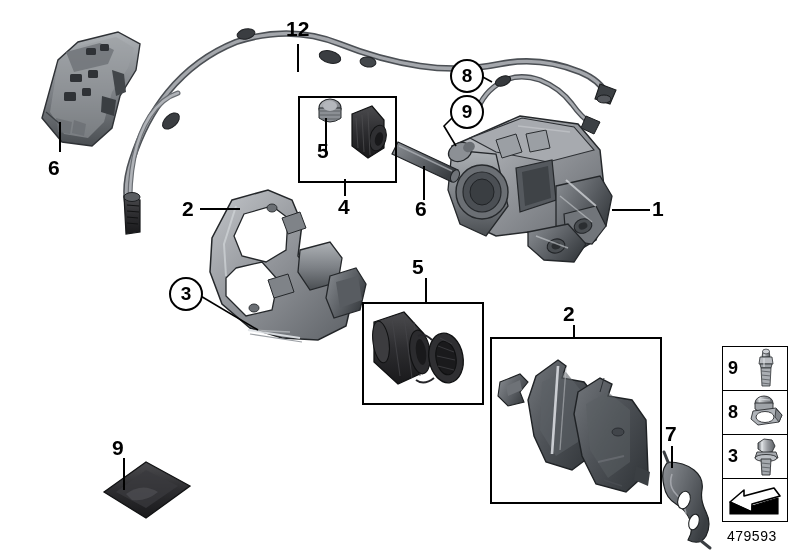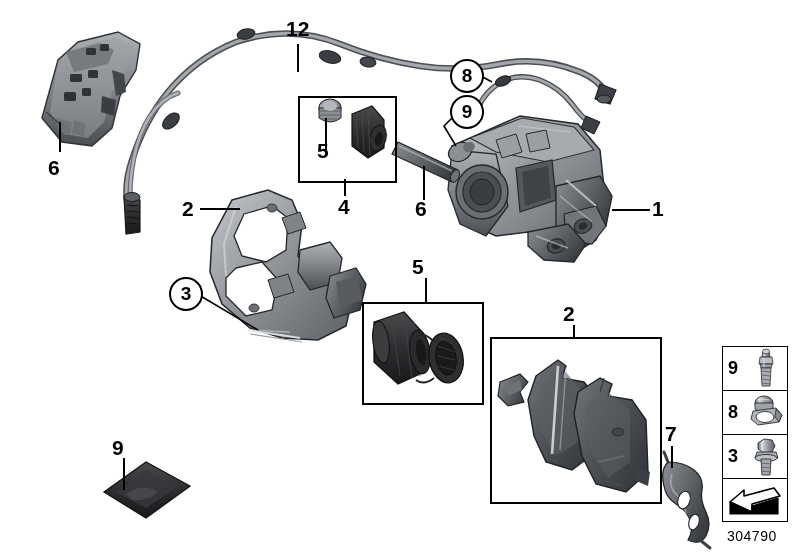--- a/index.html
+++ b/index.html
@@ -405,15 +405,15 @@
       <div class="legend-art">
         <svg width="62" height="42" viewBox="0 0 62 42" style="position:absolute;left:1px;top:3px;">
           <path d="M6 20 L20 8 L20 14 L50 6 L56 14 L28 22 L28 30 Z" fill="#ffffff" stroke="#000000" stroke-width="1.6" stroke-linejoin="round"></path>
           <path d="M6 20 L6 32 L54 32 L54 16 L28 24 L28 30 Z" fill="#000000" stroke="#000000" stroke-width="1.2" stroke-linejoin="round"></path>
         </svg>
       </div>
     </div>
 
   </div>
 
-  <div class="diagram-id" style="left:727px;top:528px;">304790</div>
+  <div class="diagram-id" style="left:727px;top:528px;">479593</div>
 
 </div>
 
 </body></html>

